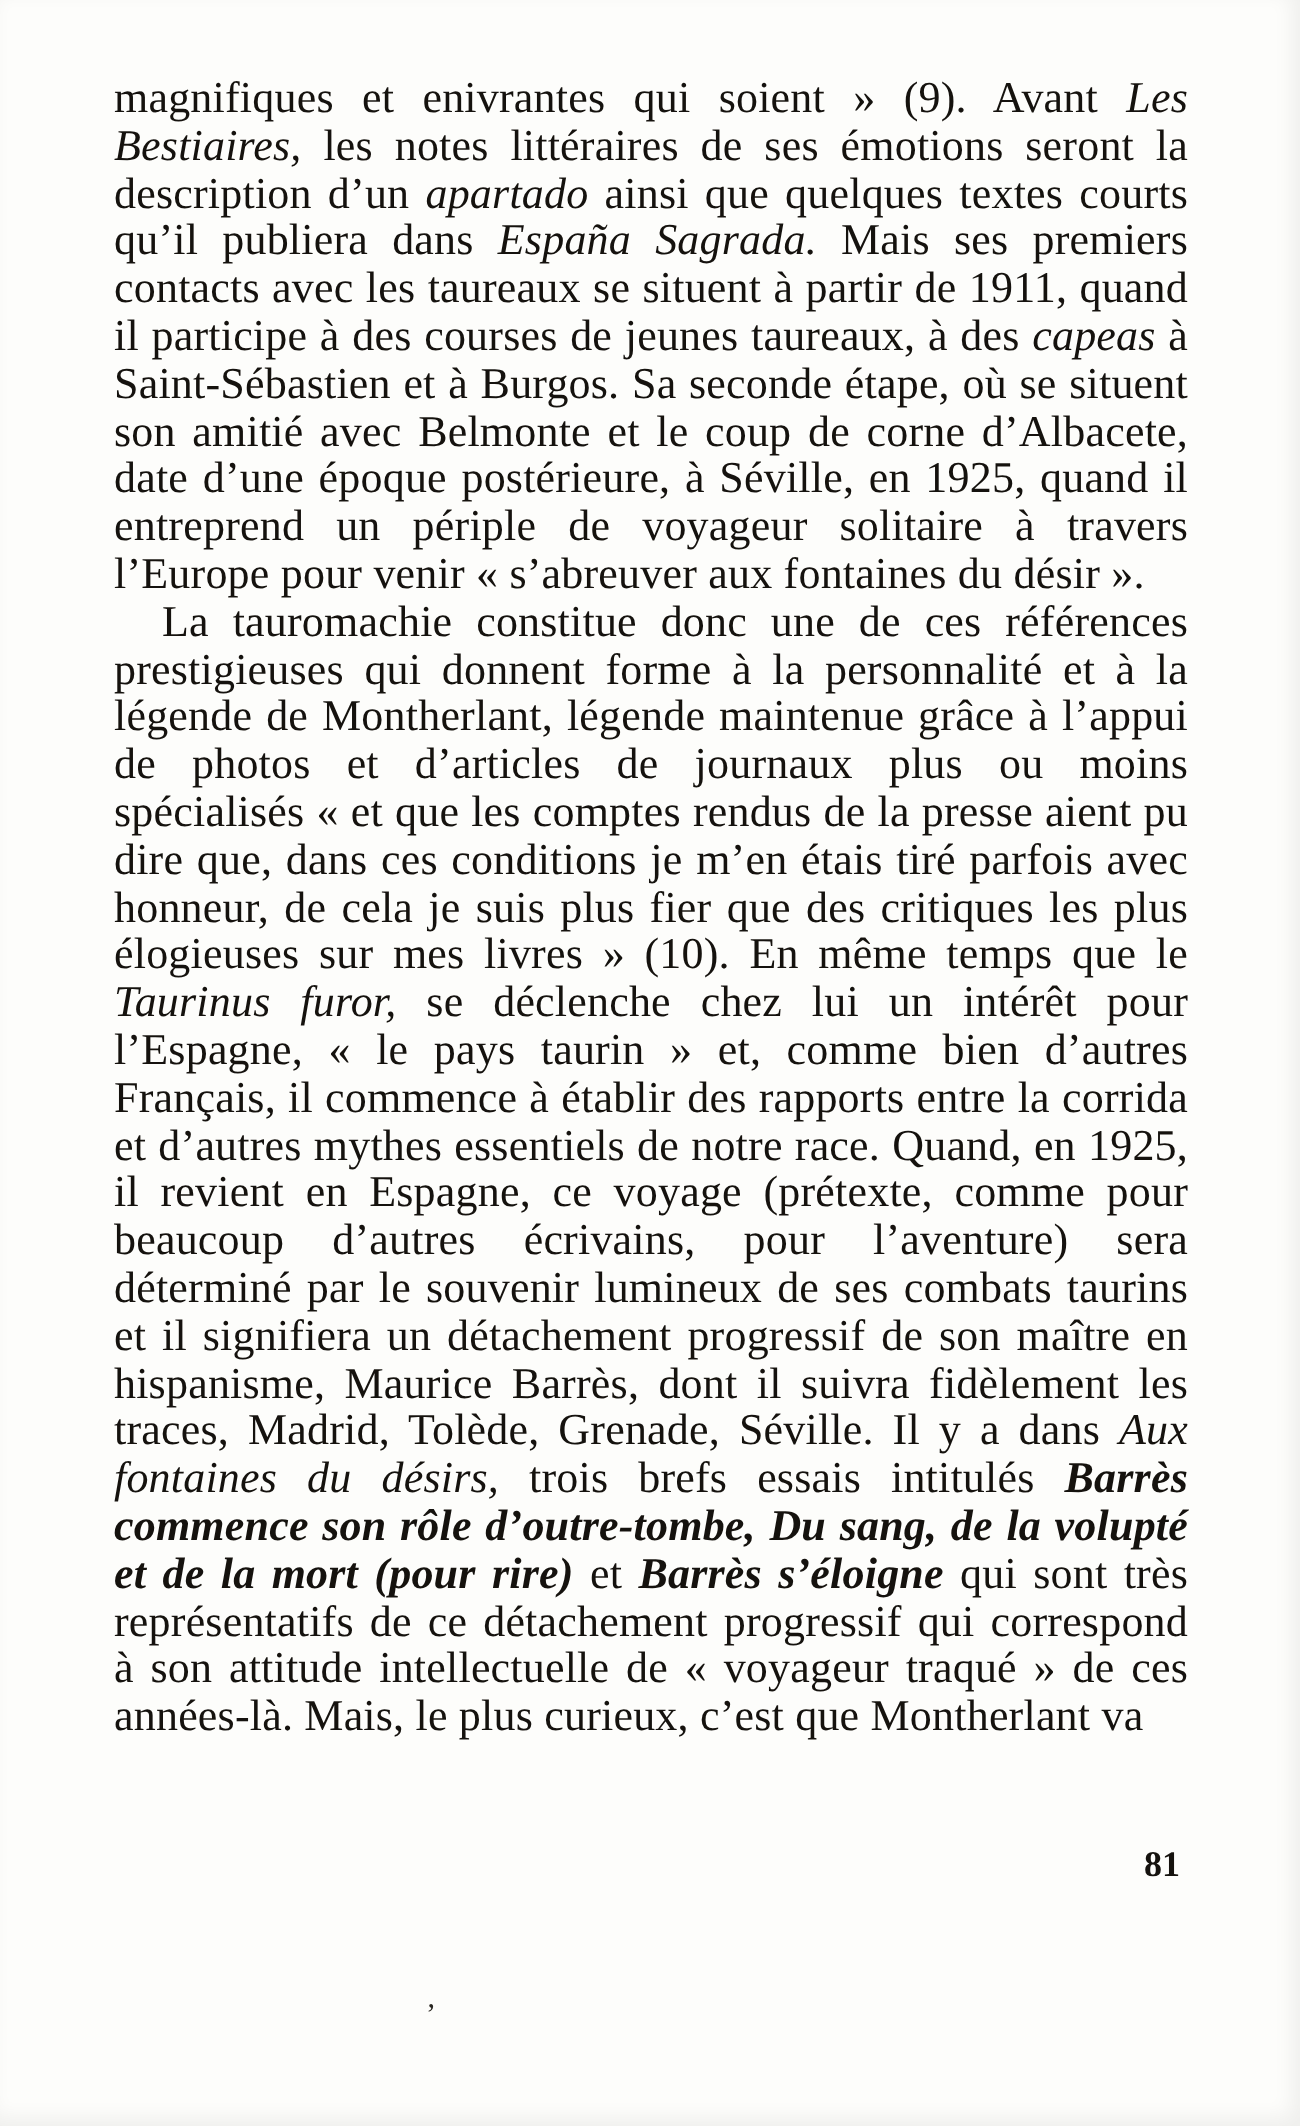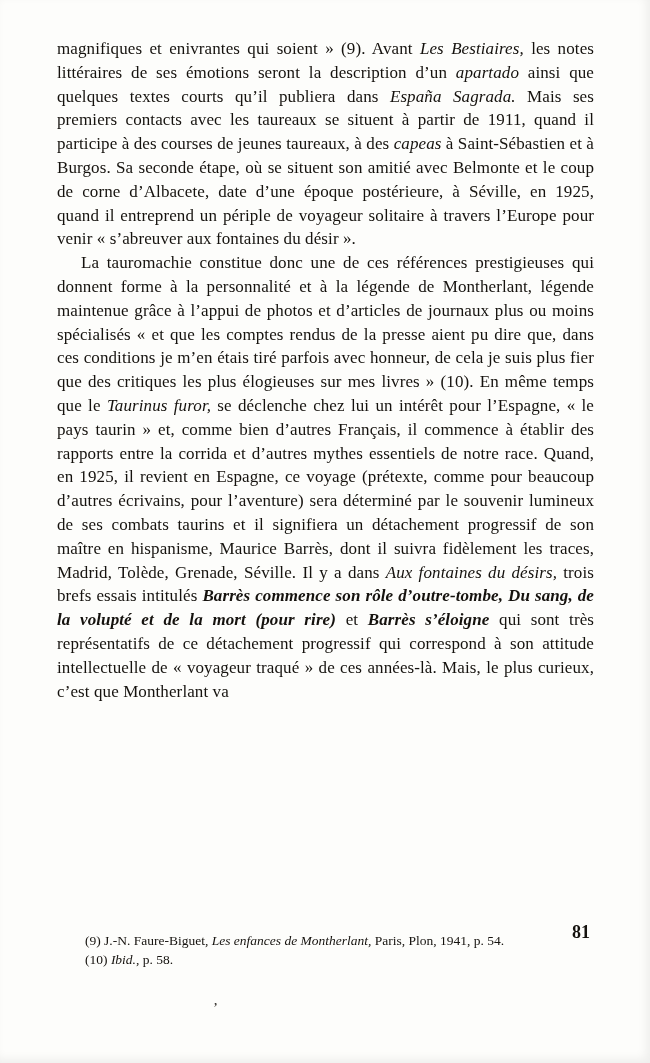--- a/index.html
+++ b/index.html
@@ -19,21 +19,21 @@
     background: #fdfdfb;
     color: #15120e;
     font-family: "Liberation Serif", "DejaVu Serif", serif;
     box-shadow: inset -4px -4px 10px rgba(0,0,0,0.06);
   }
   .text-block {
     position: absolute;
     left: 57px;
     top: 37px;
     width: 537px;
-    font-size: 17px;
+    font-size: 22px;
     line-height: 23.8px;
     text-align: justify;
     letter-spacing: 0.1px;
   }
   .text-block p {
     margin: 0;
   }
   .text-block p.indent {
     text-indent: 24px;
   }
@@ -73,19 +73,15 @@
   }
 </style>
 </head>
 <body>
 
 <div class="page">
   <div class="text-block" id="body-text">
       <p><span>magnifiques et enivrantes qui soient » (9). Avant </span><span class="italic">Les Bestiaires,</span><span> les notes littéraires de ses émotions seront la description d’un </span><span class="italic">apartado</span><span> ainsi que quelques textes courts qu’il publiera dans </span><span class="italic">España Sagrada.</span><span> Mais ses premiers contacts avec les taureaux se situent à partir de 1911, quand il participe à des courses de jeunes taureaux, à des </span><span class="italic">capeas</span><span> à Saint-Sébastien et à Burgos. Sa seconde étape, où se situent son amitié avec Belmonte et le coup de corne d’Albacete, date d’une époque postérieure, à Séville, en 1925, quand il entreprend un périple de voyageur solitaire à travers l’Europe pour venir « s’abreuver aux fontaines du désir ».</span></p>
       <p class="indent"><span>La tauromachie constitue donc une de ces références prestigieuses qui donnent forme à la personnalité et à la légende de Montherlant, légende maintenue grâce à l’appui de photos et d’articles de journaux plus ou moins spécialisés « et que les comptes rendus de la presse aient pu dire que, dans ces conditions je m’en étais tiré parfois avec honneur, de cela je suis plus fier que des critiques les plus élogieuses sur mes livres » (10). En même temps que le </span><span class="italic">Taurinus furor,</span><span> se déclenche chez lui un intérêt pour l’Espagne, « le pays taurin » et, comme bien d’autres Français, il commence à établir des rapports entre la corrida et d’autres mythes essentiels de notre race. Quand, en 1925, il revient en Espagne, ce voyage (prétexte, comme pour beaucoup d’autres écrivains, pour l’aventure) sera déterminé par le souvenir lumineux de ses combats taurins et il signifiera un détachement progressif de son maître en hispanisme, Maurice Barrès, dont il suivra fidèlement les traces, Madrid, Tolède, Grenade, Séville. Il y a dans </span><span class="italic">Aux fontaines du désirs,</span><span> trois brefs essais intitulés </span><span class="italic bold">Barrès commence son rôle d’outre-tombe, Du sang, de la volupté et de la mort (pour rire)</span><span> et </span><span class="italic bold">Barrès s’éloigne</span><span> qui sont très représentatifs de ce détachement progressif qui correspond à son attitude intellectuelle de « voyageur traqué » de ces années-là. Mais, le plus curieux, c’est que Montherlant va</span></p>
     </div>
-  <div class="footnotes" id="footnotes">
-      <p><span>(9) J.-N. Faure-Biguet, </span><span class="italic">Les enfances de Montherlant,</span><span> Paris, Plon, 1941, p. 54.</span></p>
-      <p><span>(10) </span><span class="italic">Ibid.</span><span>, p. 58.</span></p>
-    </div>
   <div class="page-number">81</div>
   <div class="scan-artifact">’</div>
 </div>
 
 </body></html>

